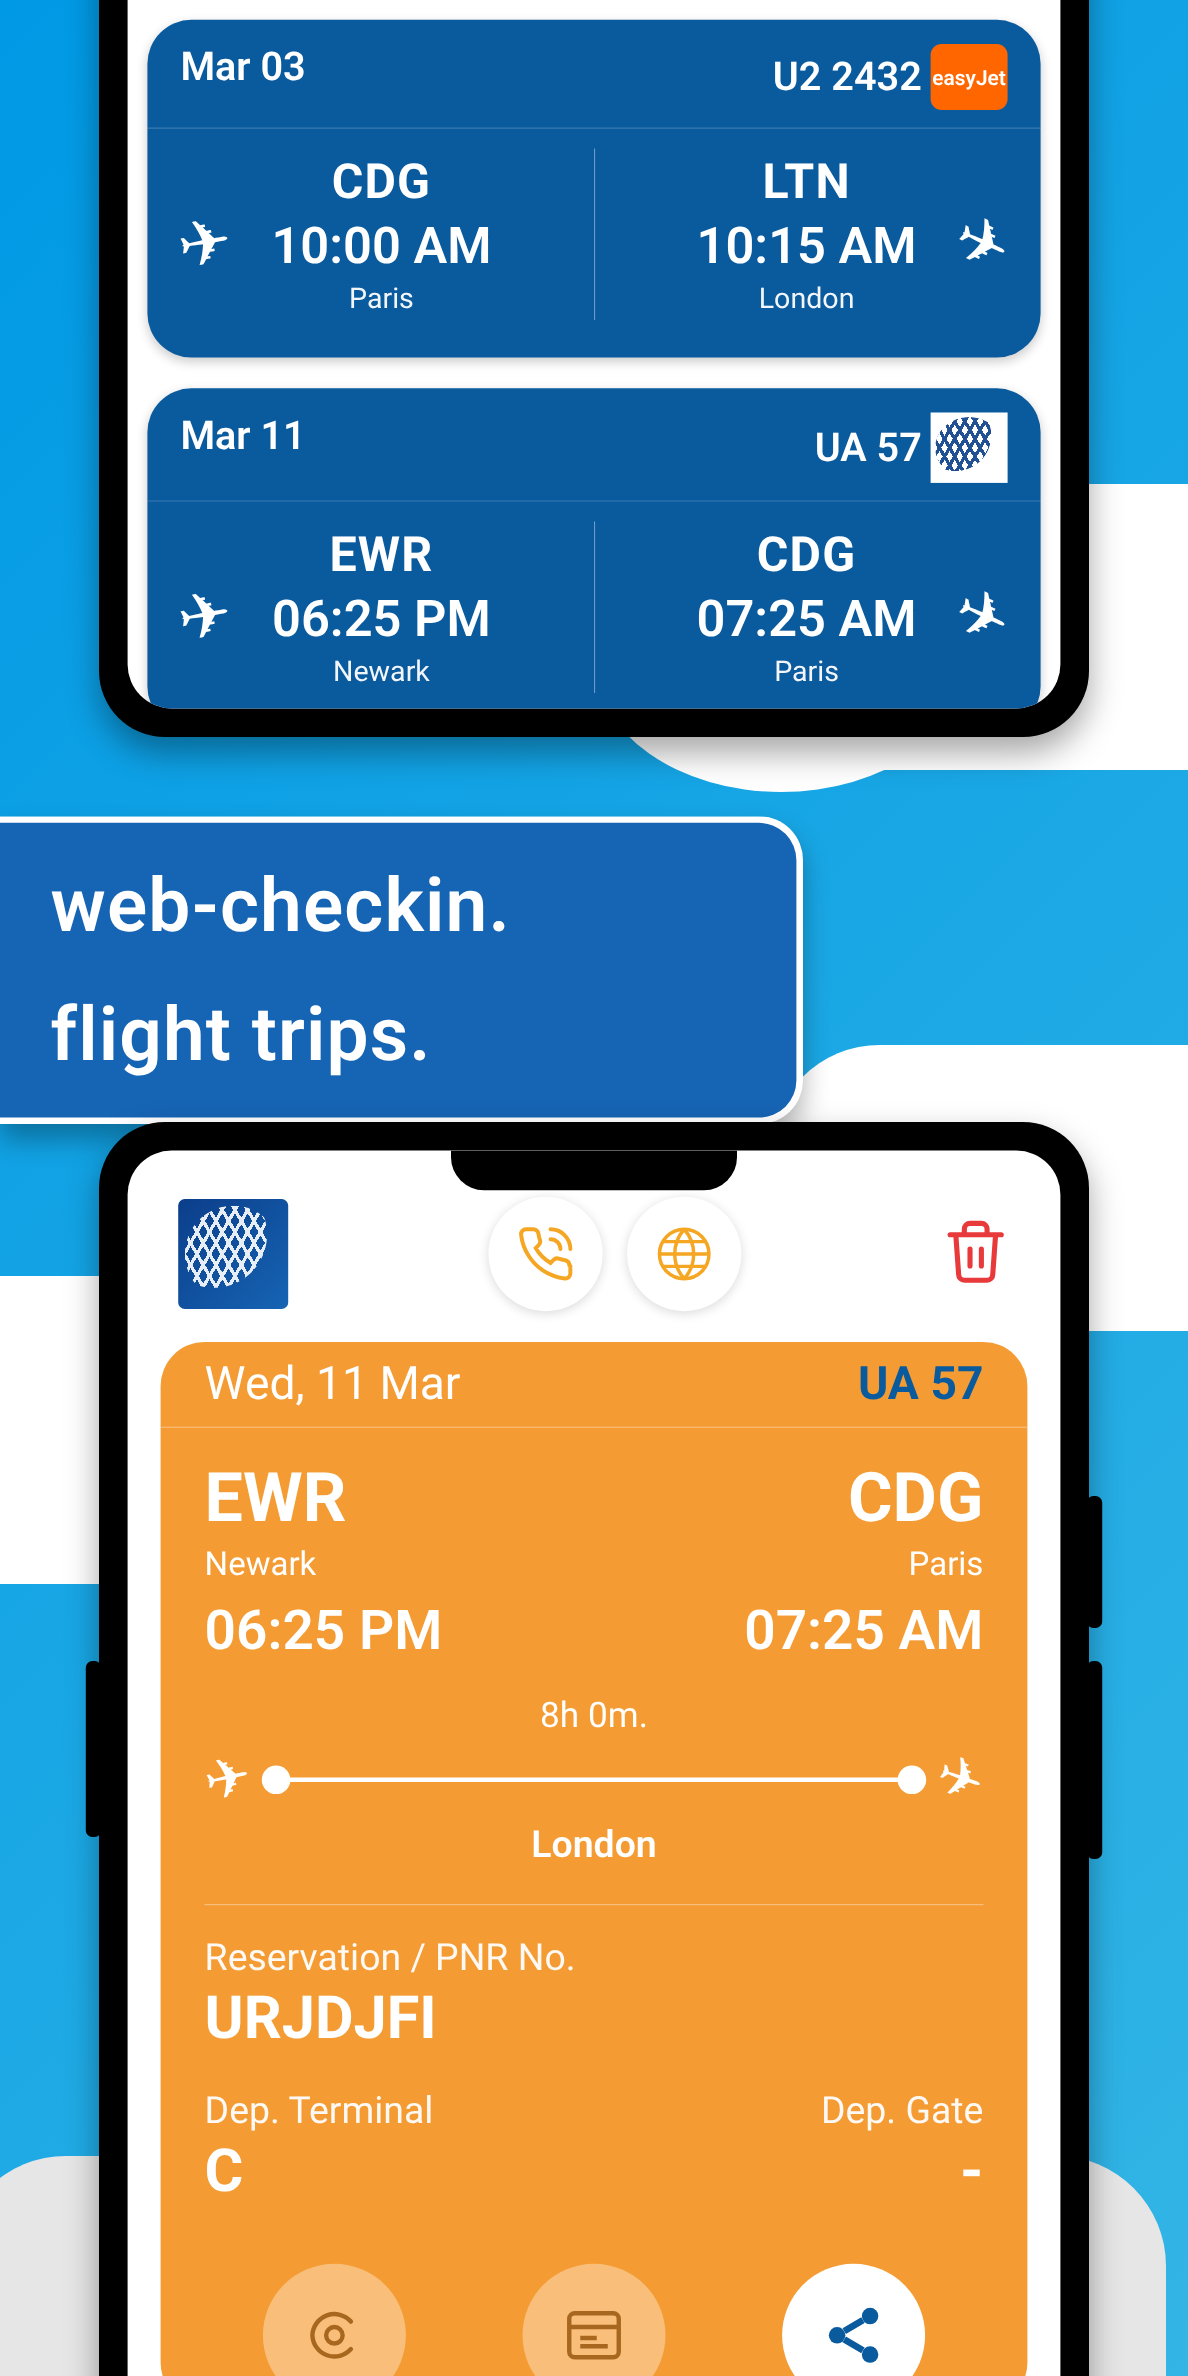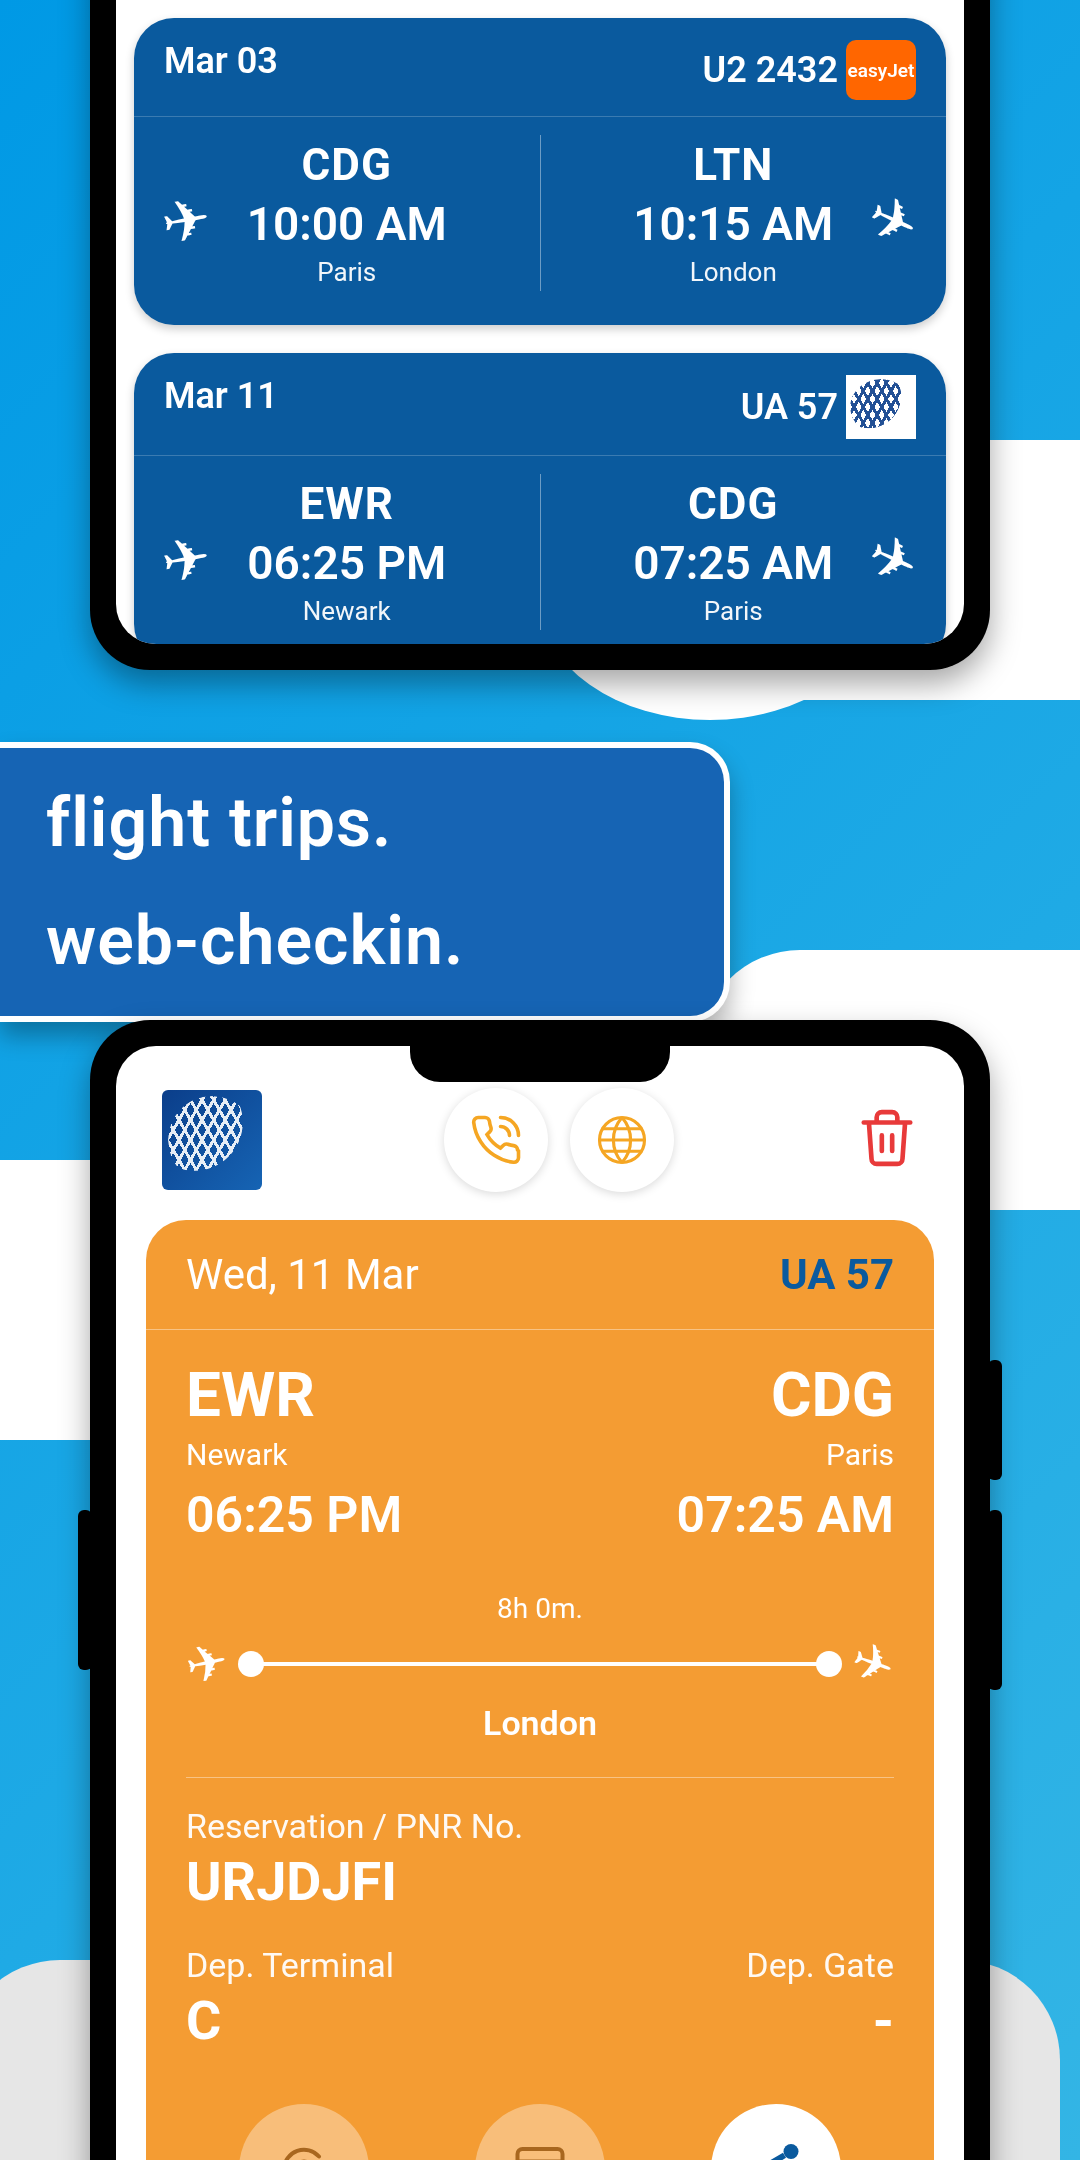--- a/index.html
+++ b/index.html
@@ -108,30 +108,30 @@
   }
   .ico-call { color:#f5a623; font-size:50px; }
   .ico-web { color:#f5a623; font-size:50px; }
   .ico-trash { color:#e83a3a; font-size:62px; }
   .top-btn-group { display:flex; gap:22px; }
 
   .orange-card {
     margin:10px 30px 0 30px; background:#f49c33; border-radius:40px; color:#fff;
     padding:0; overflow:hidden;
   }
-  .oc-head { display:flex; justify-content:space-between; align-items:center; padding:30px 40px; font-size:42px; border-bottom:1px solid rgba(255,255,255,0.4); }
+  .oc-head { display:flex; justify-content:space-between; align-items:center; padding:14px 40px; font-size:42px; border-bottom:1px solid rgba(255,255,255,0.4); }
   .oc-head-flight { color:#0a5a9e; font-weight:700; }
   .oc-route { display:flex; justify-content:space-between; padding:28px 40px 8px 40px; }
   .oc-col { display:flex; flex-direction:column; gap:6px; }
   .oc-col.right { align-items:flex-end; }
   .oc-code { font-size:62px; font-weight:700; }
   .oc-city { font-size:30px; }
   .oc-time { font-size:50px; font-weight:600; margin-top:8px; }
   .oc-mid { display:flex; flex-direction:column; align-items:center; padding:20px 40px 34px 40px; gap:10px; }
-  .oc-dur { font-size:28px;margin-top:20px; }
+  .oc-dur { font-size:32px; }
   .oc-line { display:flex; align-items:center; gap:14px; width:100%; }
   .oc-track { flex:1; height:4px; background:#fff; border-radius:2px; position:relative; }
   .oc-dot { width:26px; height:26px; background:#fff; border-radius:50%; }
   .oc-dot.start { position:absolute; left:-4px; top:-11px; }
   .oc-dot.end { position:absolute; right:-4px; top:-11px; }
   .oc-airline { font-size:34px; font-weight:600; }
   .oc-plane { font-size:50px; }
   .oc-sep { height:1px; background:rgba(255,255,255,0.4); margin:0 40px; }
   .oc-info { padding:28px 40px 16px 40px; }
   .oc-label { font-size:34px; opacity:0.95; }
@@ -207,22 +207,22 @@
             <span class="fc-city">Paris</span>
           </div>
           <span class="plane-ico plane-arr">✈</span>
         </div>
       </div>
     </div>
   </div>
 </div>
 
 <div class="banner">
+  <span>web-checkin.</span>
   <span>flight trips.</span>
-  <span>web-checkin.</span>
 </div>
 
 <div class="phone phone-bottom">
   <div class="side-btn sb-r1"></div>
   <div class="side-btn sb-r2"></div>
   <div class="side-btn sb-l1"></div>
   <div class="screen">
     <div class="notch"></div>
 
     <div class="detail-top">

